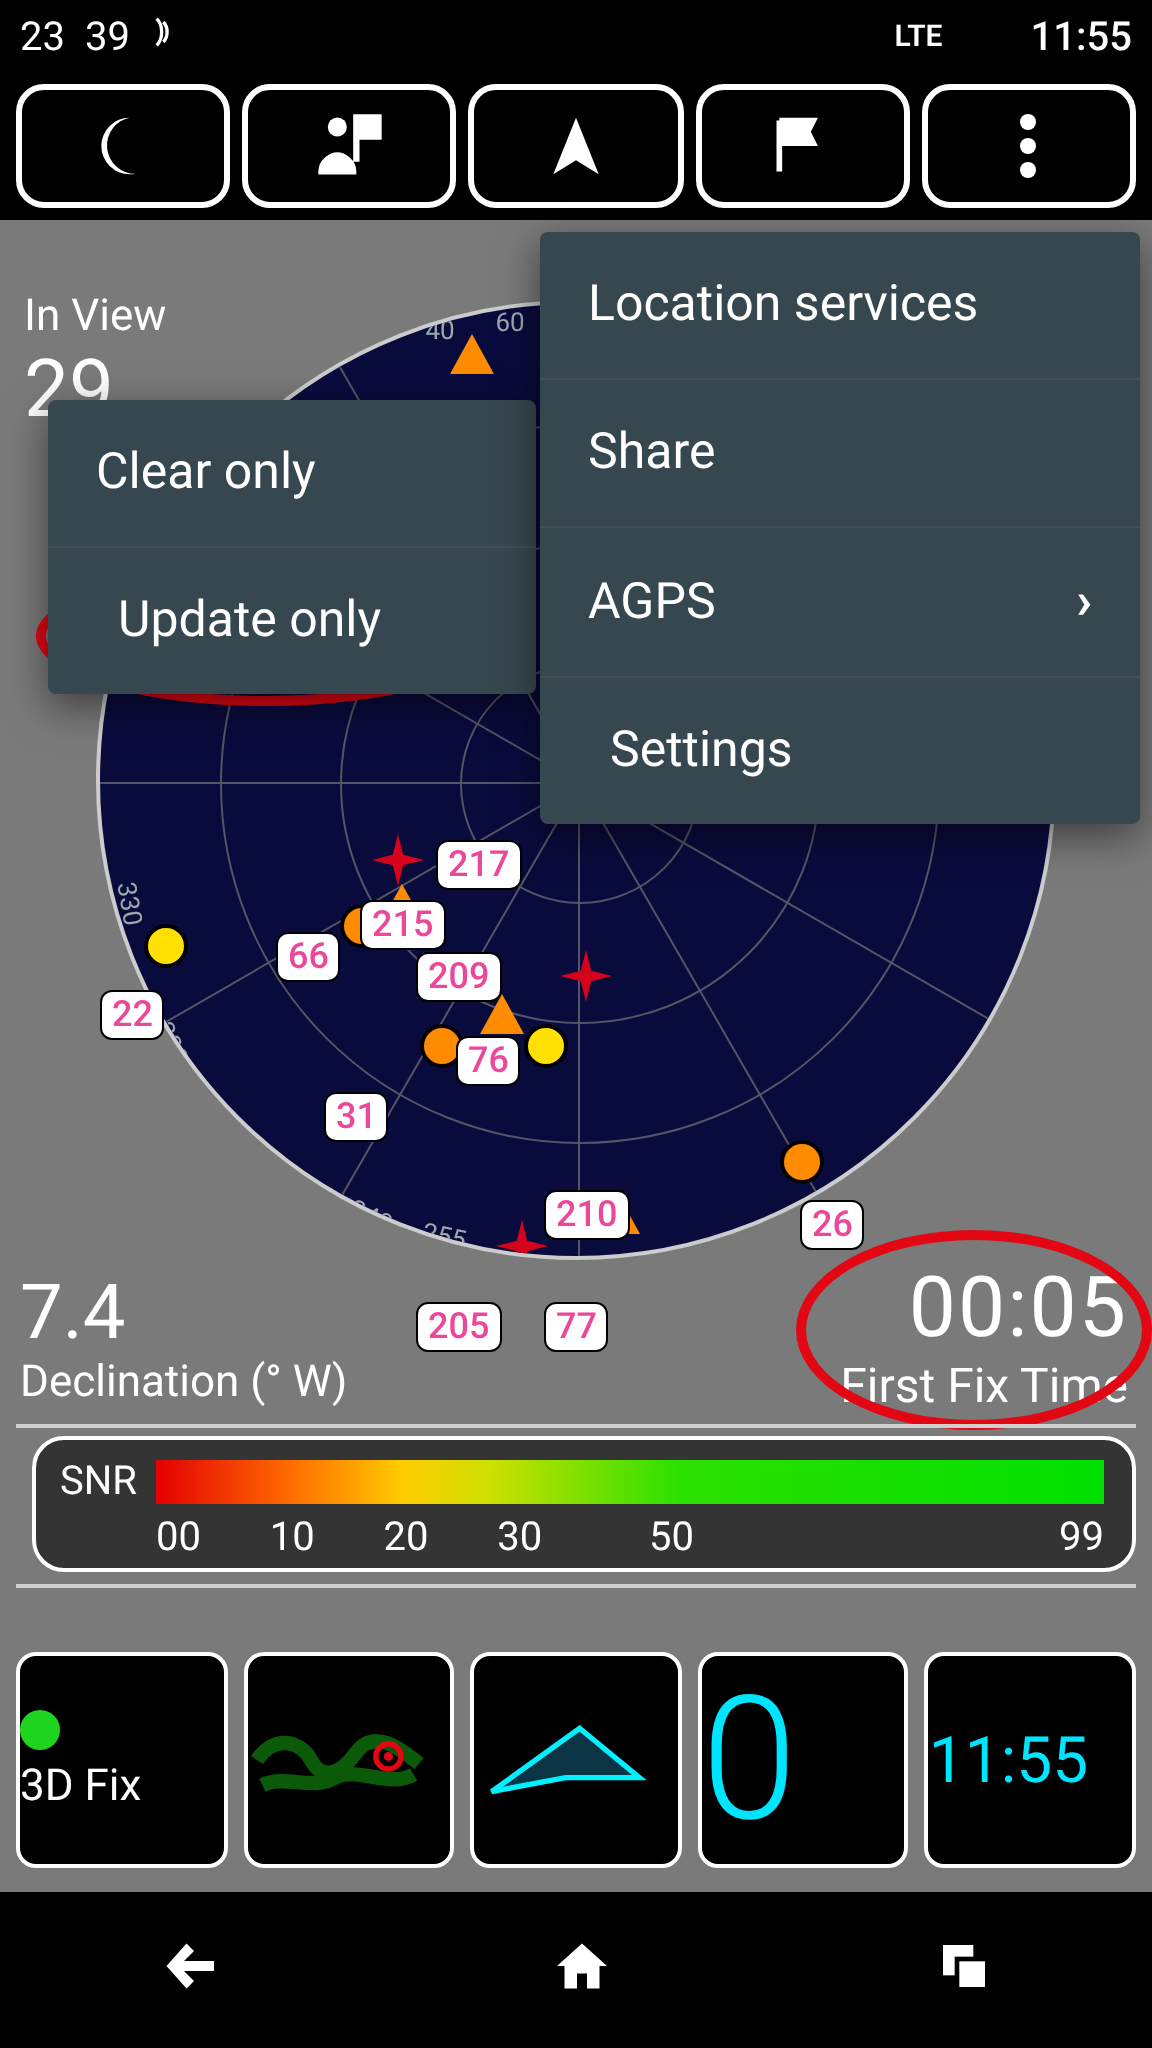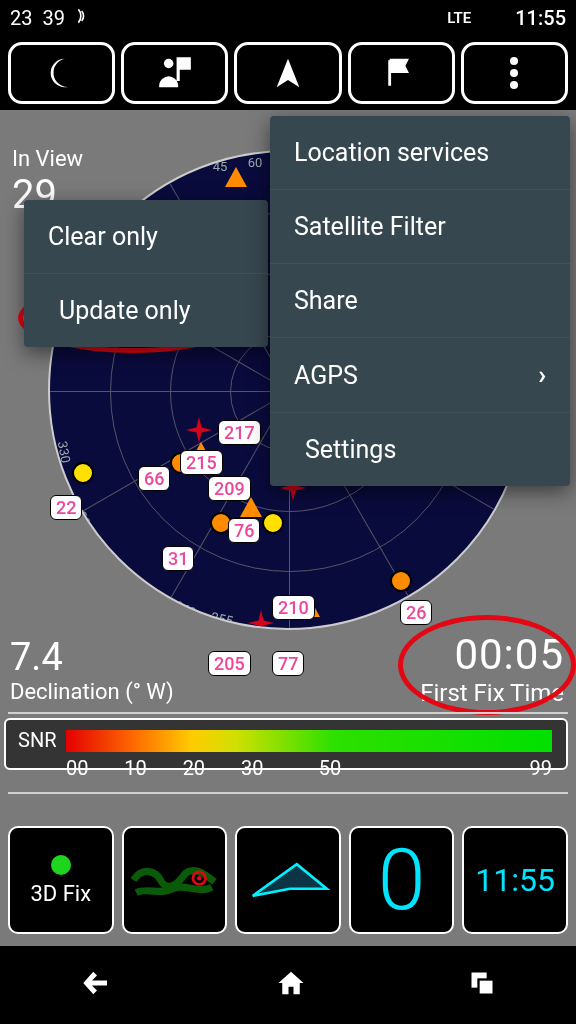--- a/index.html
+++ b/index.html
@@ -45,28 +45,28 @@
   .sat.tri { border-radius: 0; border: none; background: none !important; }
   .sat.tri::before { content: ""; position: absolute; left: 0; top: 0; border-left: 11px solid transparent; border-right: 11px solid transparent; border-bottom: 20px solid #ff8c00; }
   .sat.star4 { border: none; border-radius: 0; background: none !important; }
   .sat.star4::before, .sat.star4::after { content:""; position:absolute; left:50%; top:50%; background: var(--c,#d4021a); }
   .sat.star4::before { width:24px; height:8px; transform: translate(-50%,-50%) rotate(0deg); clip-path: polygon(0 50%,40% 40%,50% 0,60% 40%,100% 50%,60% 60%,50% 100%,40% 60%);}
   .sat.star4::before { width:26px; height:26px; transform: translate(-50%,-50%); }
   .sat-lbl { position: absolute; background: #fff; color: #ec4899; font-size: 18px; font-weight: 500; padding: 1px 5px; border-radius: 6px; border: 1.5px solid #000; }
   .deg-lbl { position: absolute; color: #9aa; font-size: 13px; transform: translate(-50%,-50%); }
 
   
-  .snr { position: absolute; left: 4px; top: 608px; right: 8px; height: 52px; border: 2px solid #fff; border-radius: 6px; background: #343434; padding: 6px 10px; color: #fff; }
+  .snr { position: absolute; left: 16px; top: 608px; right: 8px; height: 68px; border: 2px solid #fff; border-radius: 16px; background: #343434; padding: 6px 10px; color: #fff; }
   .snr .title { position: absolute; left: 12px; top: 8px; font-size: 20px; }
   .snr .grad { position: absolute; left: 60px; right: 14px; top: 10px; height: 22px; background: linear-gradient(to right, #e30000 0%, #ff6a00 14%, #ffcc00 26%, #cfe000 35%, #2de000 55%, #00e000 100%); }
   .snr .ticks { position: absolute; left: 60px; right: 14px; top: 36px; display: flex; font-size: 20px; color: #fff; }
 
   
   .tiles { position: absolute; bottom: 0; left: 0; right: 0; height: 116px; background: #7a7a7a; display: flex; gap: 8px; padding: 6px 8px; }
-  .tile { flex: 1; border: 2px solid #fff; border-radius: 10px; background: #000; color: #fff; display: flex; flex-direction: column; align-items: center; justify-content: center; position: relative; }
+  .tile { flex: 1; border: 2px solid #fff; border-radius: 10px; background: #000; color: #fff; display: flex; flex-direction: column; justify-content: center; position: relative; }
 
   
   .menu { position: absolute; background: #37474f; color: #fff; border-radius: 4px; box-shadow: 0 6px 20px rgba(0,0,0,.5); overflow: hidden; z-index: 20; }
   .menu .item { padding: 22px 24px; font-size: 25px; display: flex; align-items: center; border-bottom: 1px solid rgba(255,255,255,.06); }
   .menu .item:last-child { border-bottom: none; margin-left: 11px; }
   .menu .item .chev { margin-left: auto; font-size: 26px; font-weight: bold; }
   .menu.left { left: 24px; top: 90px; width: 244px; }
   .menu.right { right: 6px; top: 6px; width: 300px; }
 
   
@@ -155,21 +155,21 @@
         <div class="sky-ring" style="left:60px;top:60px;width:360px;height:360px"></div>
         <div class="sky-ring" style="left:120px;top:120px;width:240px;height:240px"></div>
         <div class="sky-ring" style="left:180px;top:180px;width:120px;height:120px"></div>
         <div class="sky-line" style="left:0;top:239px;width:480px;height:1px"></div>
         <div class="sky-line" style="left:239px;top:0;width:1px;height:480px"></div>
         <div class="sky-line" style="left:0;top:239px;width:480px;height:1px;transform:rotate(30deg)"></div>
         <div class="sky-line" style="left:0;top:239px;width:480px;height:1px;transform:rotate(60deg)"></div>
         <div class="sky-line" style="left:0;top:239px;width:480px;height:1px;transform:rotate(-30deg)"></div>
         <div class="sky-line" style="left:0;top:239px;width:480px;height:1px;transform:rotate(-60deg)"></div>
 
-        <span class="deg-lbl" style="left:170px;top:14px">45</span>
+        <span class="deg-lbl" style="left:170px;top:14px">40</span>
         <span class="deg-lbl" style="left:205px;top:10px">60</span>
         <span class="deg-lbl" style="left:172px;top:467px;transform:translate(-50%,-50%) rotate(12deg)">255</span>
         <span class="deg-lbl" style="left:135px;top:457px;transform:translate(-50%,-50%) rotate(25deg)">240</span>
         <span class="deg-lbl" style="left:35px;top:370px;transform:translate(-50%,-50%) rotate(65deg)">300</span>
         <span class="deg-lbl" style="left:14px;top:300px;transform:translate(-50%,-50%) rotate(80deg)">330</span>
 
         <div class="sat tri" style="left:140px;top:290px"></div>
         <div class="sat" style="left:120px;top:300px;background:#ff8c00"></div>
         <div class="sat tri" style="left:190px;top:345px"></div>
         <div class="sat" style="left:160px;top:360px;background:#ff8c00"></div>
@@ -216,23 +216,20 @@
       <div class="item">
           <span>Update only</span>
         </div>
     </div>
 
     <div class="menu right">
       <div class="item">
           <span>Location services</span>
         </div>
       <div class="item">
-          <span>Satellite Filter</span>
-        </div>
-      <div class="item">
           <span>Share</span>
         </div>
       <div class="item">
           <span>AGPS</span>
           <span class="chev">›</span>
         </div>
       <div class="item">
           <span>Settings</span>
         </div>
     </div>

